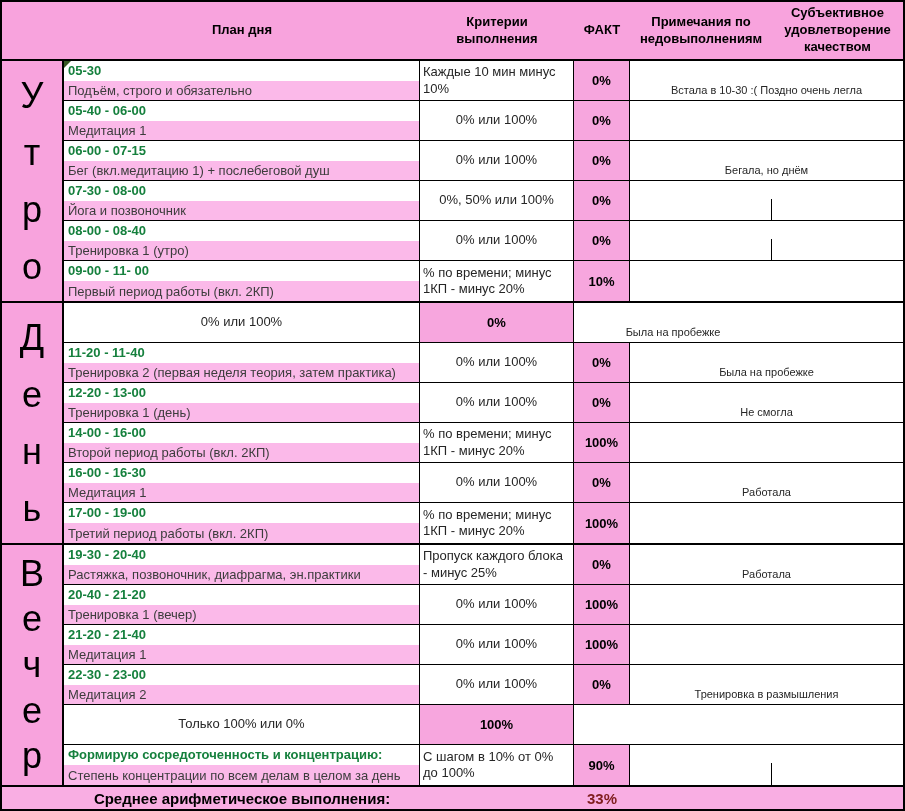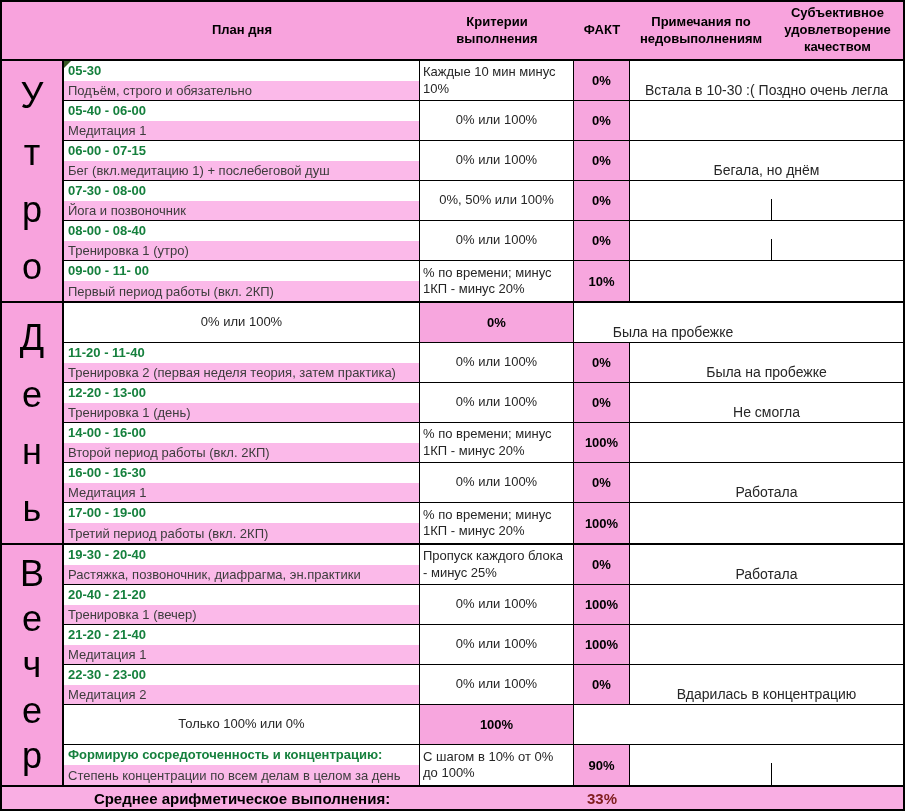--- a/index.html
+++ b/index.html
@@ -42,21 +42,21 @@
         border-top:1px solid #ffffff;font-size:13px;color:var(--task-ink);
         padding-left:4px;white-space:nowrap;}
   .marker{position:absolute;top:0;left:0;width:0;height:0;
           border-top:7px solid #375623;border-right:7px solid transparent;}
 
   .criteria{display:flex;align-items:center;justify-content:center;text-align:left;
             font-size:13px;line-height:1.25;color:#262626;padding:0 3px;}
   .fact{background:var(--fact-pink);display:flex;align-items:center;justify-content:center;
         font-weight:bold;font-size:13px;color:#000;}
   .note{display:flex;align-items:center;justify-content:center;text-align:center;
-        font-size:14px;color:#262626;padding:0 4px;margin-top:18px;}
+        font-size:11px;color:#262626;padding:0 4px;margin-top:18px;}
   .note.merged{grid-column:span 2;}
 
   
   .summary{flex:1;min-height:24px;border-top:2px solid var(--line);background:var(--summary-pink);
            display:grid;grid-template-columns:62px 356px 154px 56px 142px 131px;}
   .summary .slabel{grid-column:2;display:flex;align-items:center;justify-content:center;
                    font-weight:bold;font-size:15px;color:#000;}
   .summary .svalue{grid-column:4;display:flex;align-items:center;justify-content:center;
                    font-weight:bold;font-size:15px;color:#7f1d1d;}
 </style>
@@ -252,21 +252,21 @@
     <div class="cell note merged"></div>
   </div>
 
   <div class="block">
     <div class="cell plan">
       <div class="time">22-30 - 23-00</div>
       <div class="task">Медитация 2</div>
     </div>
     <div class="cell criteria">0% или 100%</div>
     <div class="cell fact">0%</div>
-    <div class="cell note merged">Вдарилась в концентрацию</div>
+    <div class="cell note merged">Тренировка в размышления</div>
   </div>
 
   <div class="block">
     <div class="cell criteria">Только 100% или 0%</div>
     <div class="cell fact">100%</div>
     <div class="cell note merged"></div>
   </div>
 
   <div class="block">
     <div class="cell plan">

